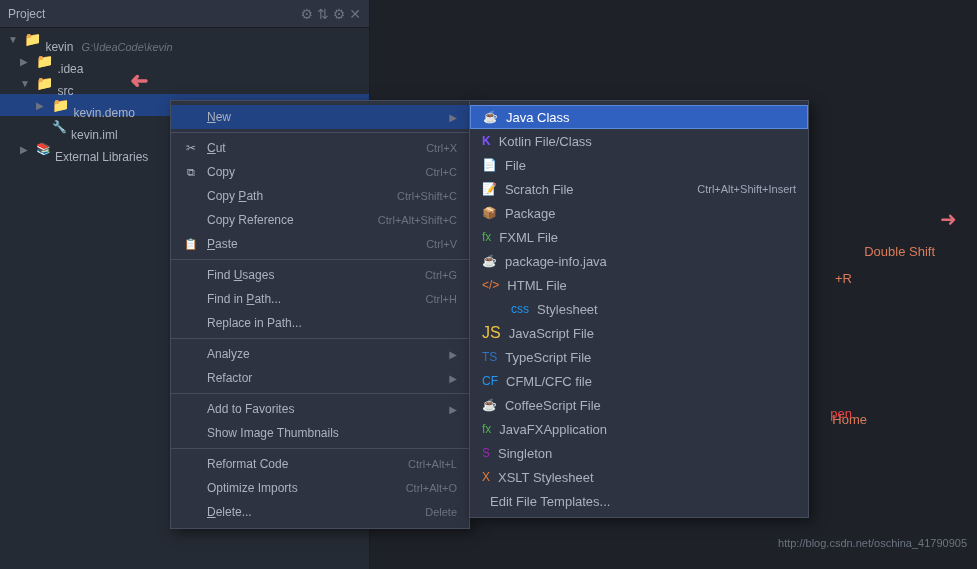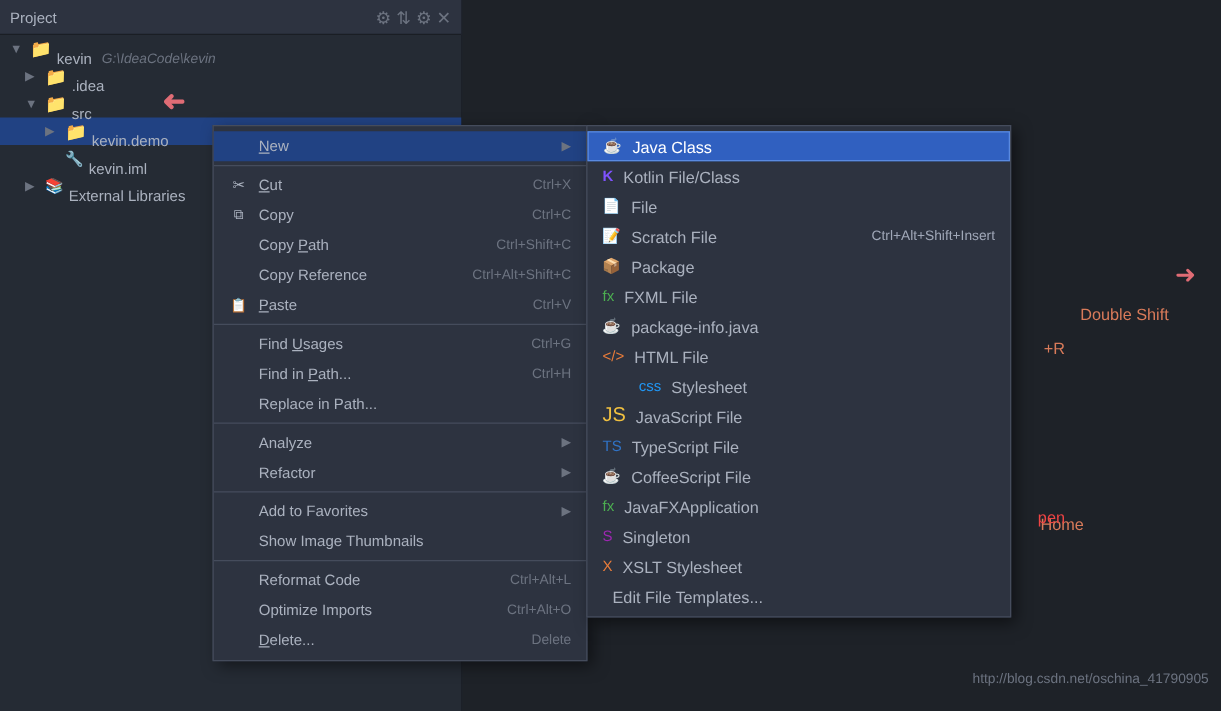--- a/index.html
+++ b/index.html
@@ -559,20 +559,26 @@
     </div>
   </div>
 
   <div class="submenu-item">
     <div class="submenu-item-left">
       <span class="icon-ts">TS</span>
       <span class="submenu-item-label">TypeScript File</span>
     </div>
   </div>
 
+  <div class="submenu-item">
+    <div class="submenu-item-left">
+      <span class="icon-cf">CF</span>
+      <span class="submenu-item-label">CFML/CFC file</span>
+    </div>
+  </div>
 
   <div class="submenu-item">
     <div class="submenu-item-left">
       <span class="icon-coffee">☕</span>
       <span class="submenu-item-label">CoffeeScript File</span>
     </div>
   </div>
 
   <div class="submenu-item">
     <div class="submenu-item-left">

